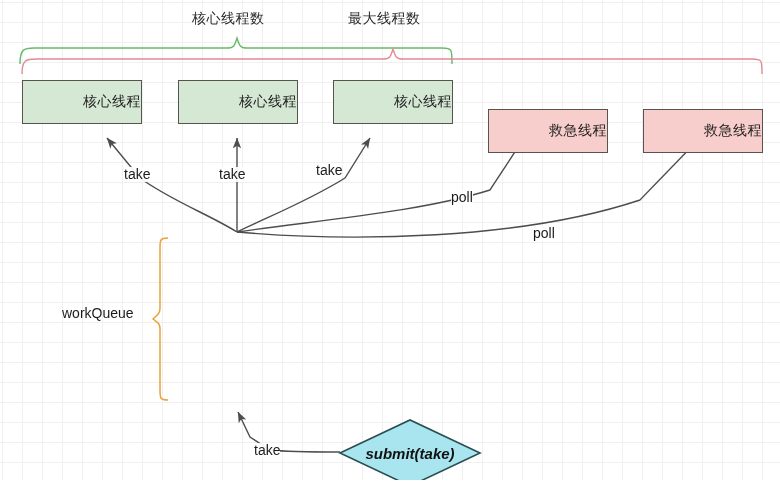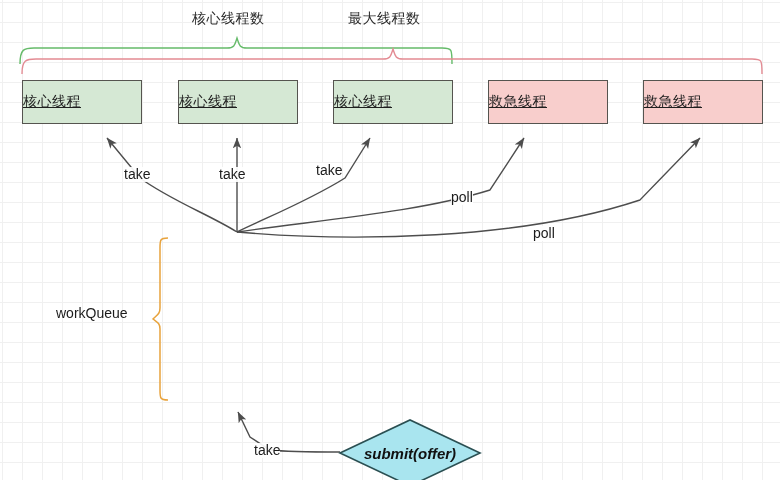--- a/index.html
+++ b/index.html
@@ -20,36 +20,36 @@
       linear-gradient(to bottom, #e6e6e6 1px, transparent 1px);
     background-size: 20px 20px, 20px 20px, 100px 100px, 100px 100px;
     background-position: 2px 0px, 0px 2px, 2px 0px, 0px 2px;
     font-family: "Liberation Sans", "DejaVu Sans", sans-serif;
   }
   .node {
     position: absolute;
     box-sizing: border-box;
     display: flex;
     align-items: center;
-    justify-content: flex-start;
+    justify-content: flex-end;
     font-size: 14px;
     color: #1f1f1f;
     letter-spacing: 0.5px;
-    text-decoration: underline;
   }
   .thread-box {
     width: 120px;
     height: 44px;
     border: 1.6px solid #55544f;
   }
   .core-thread {
     background: #d5e8d4;
   }
   .rescue-thread {
     background: #f8cecc;
+    margin-top: 29px;
   }
   .queue-wrap {
     position: absolute;
     left: 175px;
     top: 234px;
     width: 122px;
     height: 170px;
     border: 1.6px solid #55544f;
     box-sizing: border-box;
     background: #fae0bc;
@@ -183,25 +183,25 @@
     <span>核心线程</span>
   </div>
   <div class="node thread-box rescue-thread" style="left:488px; top:80px;">
     <span>救急线程</span>
   </div>
   <div class="node thread-box rescue-thread" style="left:643px; top:80px;">
     <span>救急线程</span>
   </div>
 
 
-  <div class="queue-label" style="left:56px; top:305px;">workQueue</div>
+  <div class="queue-label" style="left:62px; top:305px;">workQueue</div>
 
   <div class="edge-label" style="left:124px; top:167px;">take</div>
   <div class="edge-label" style="left:219px; top:167px;">take</div>
   <div class="edge-label" style="left:316px; top:163px;">take</div>
   <div class="edge-label" style="left:451px; top:190px;">poll</div>
   <div class="edge-label" style="left:533px; top:226px;">poll</div>
   <div class="edge-label" style="left:254px; top:443px;">take</div>
 
-  <div class="diamond-text">submit(offer)</div>
+  <div class="diamond-text">submit(take)</div>
 
 
 </div>
 
 </body></html>

